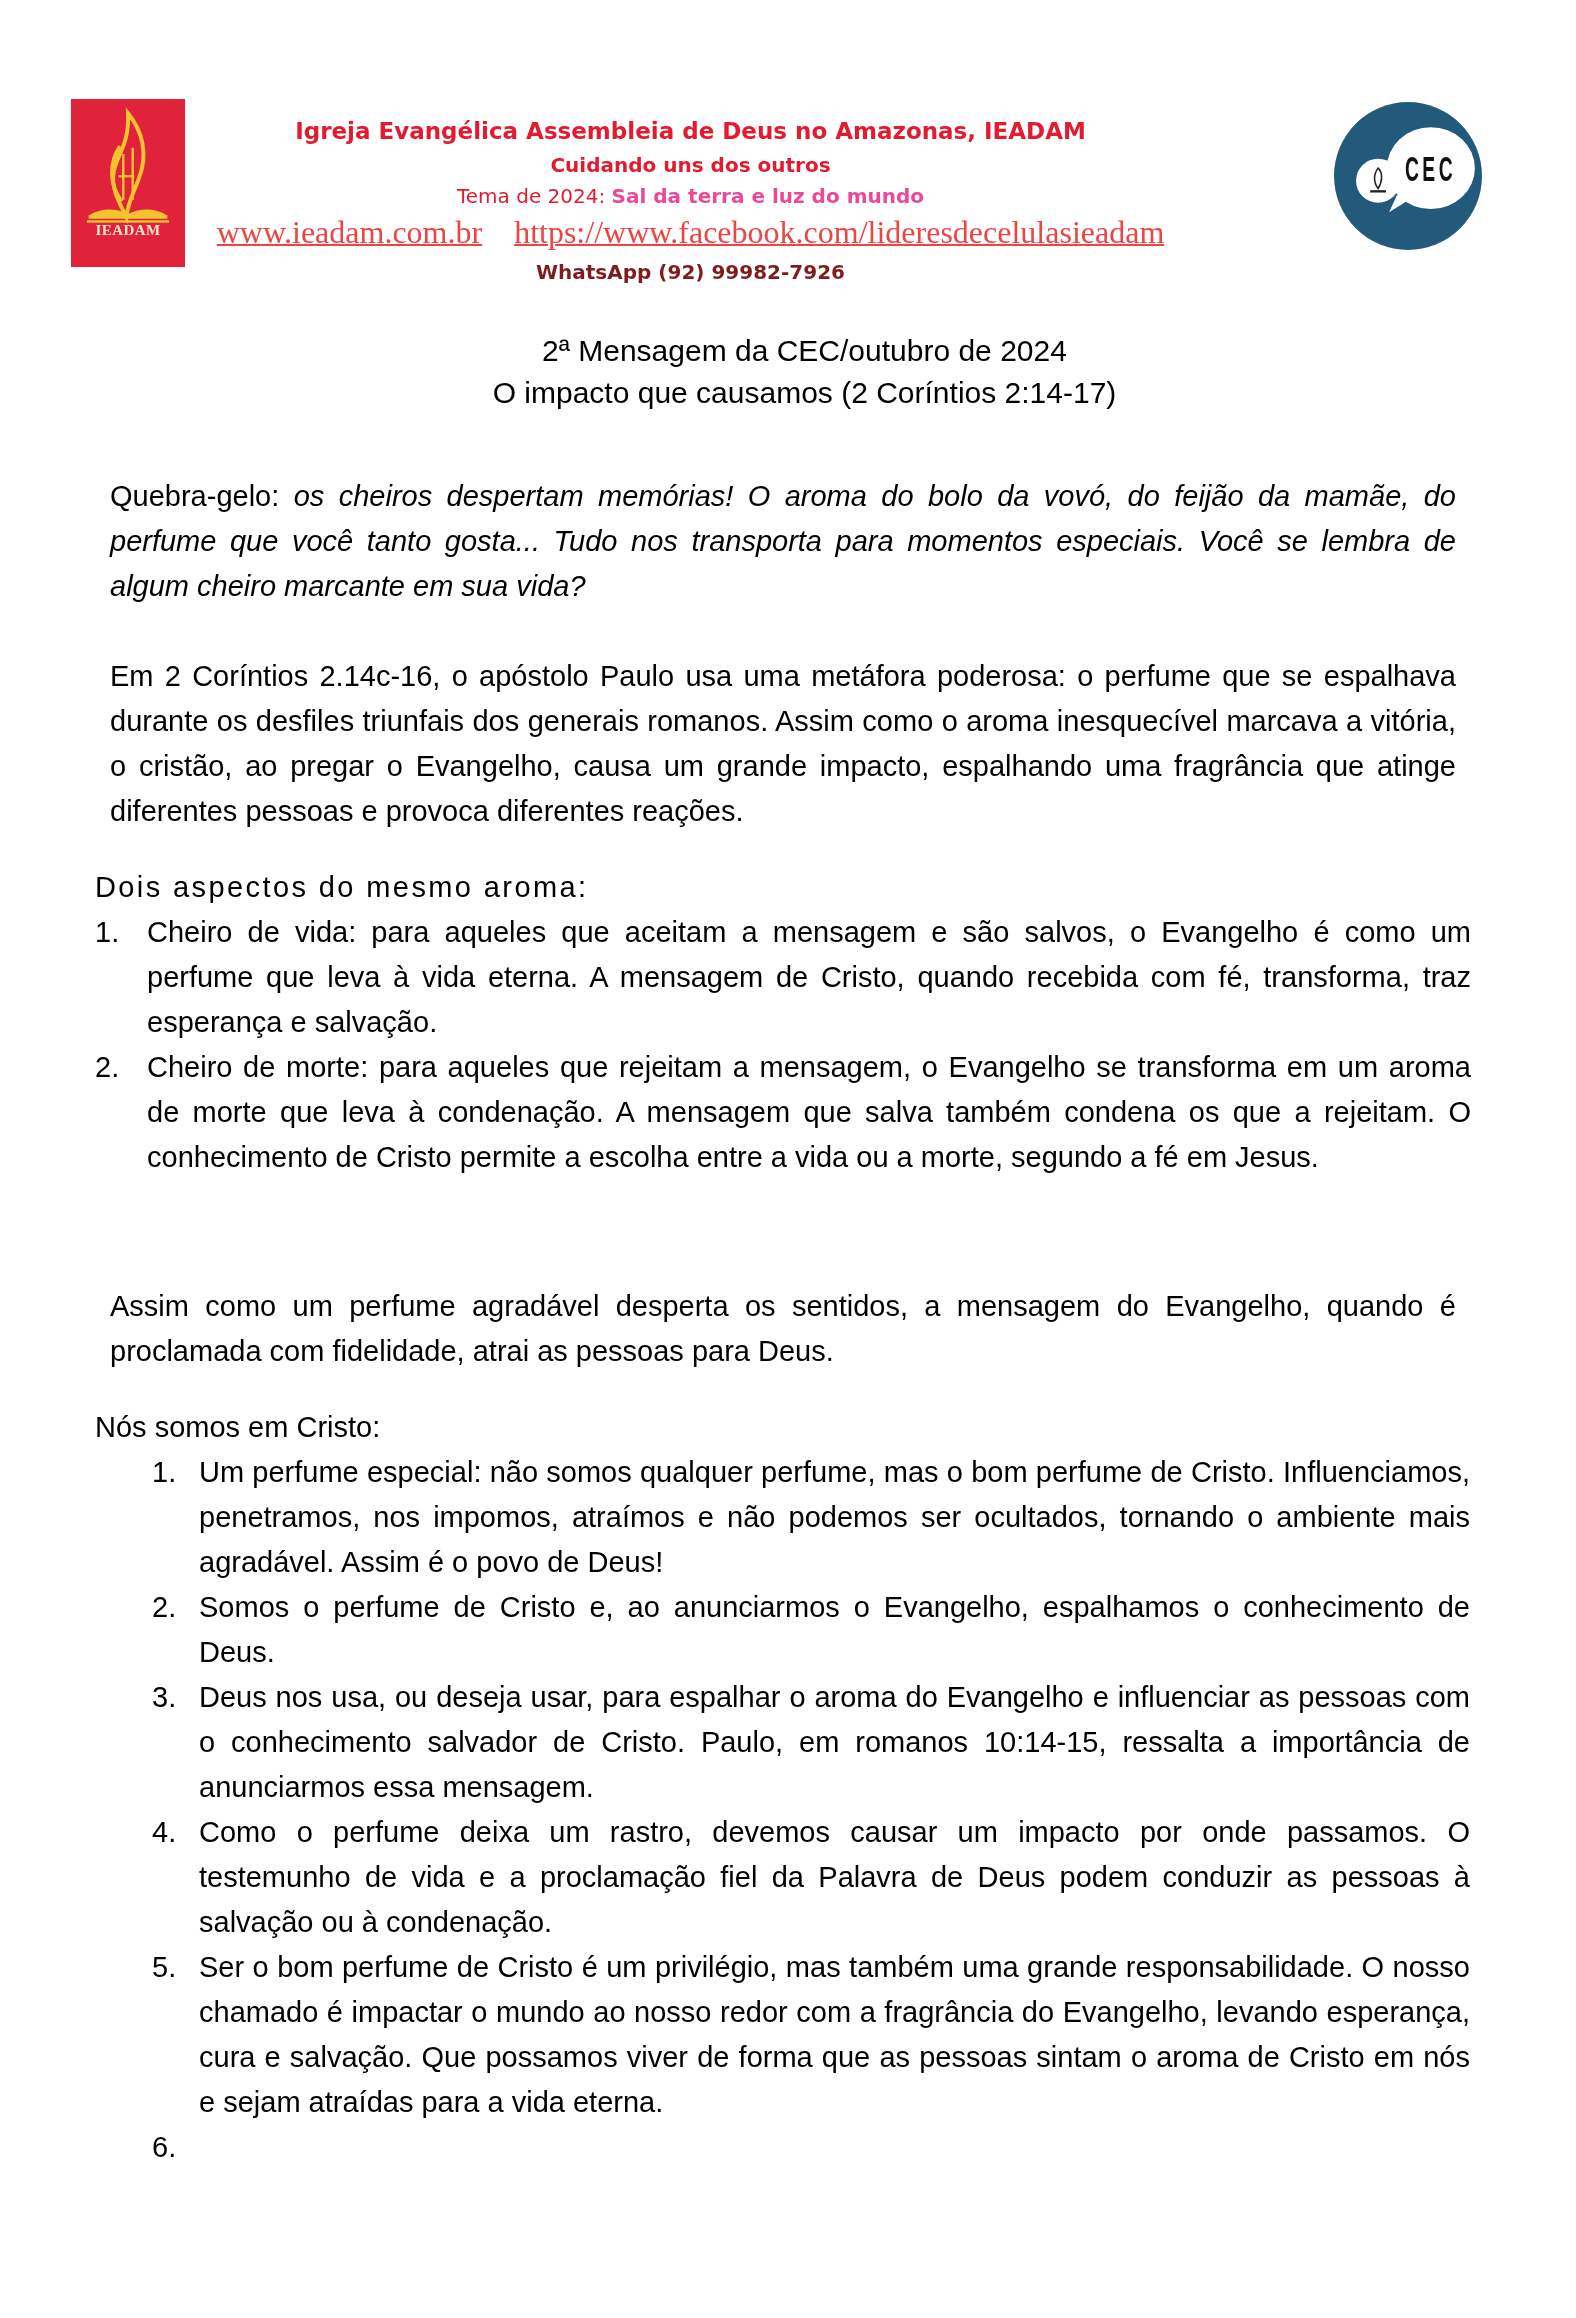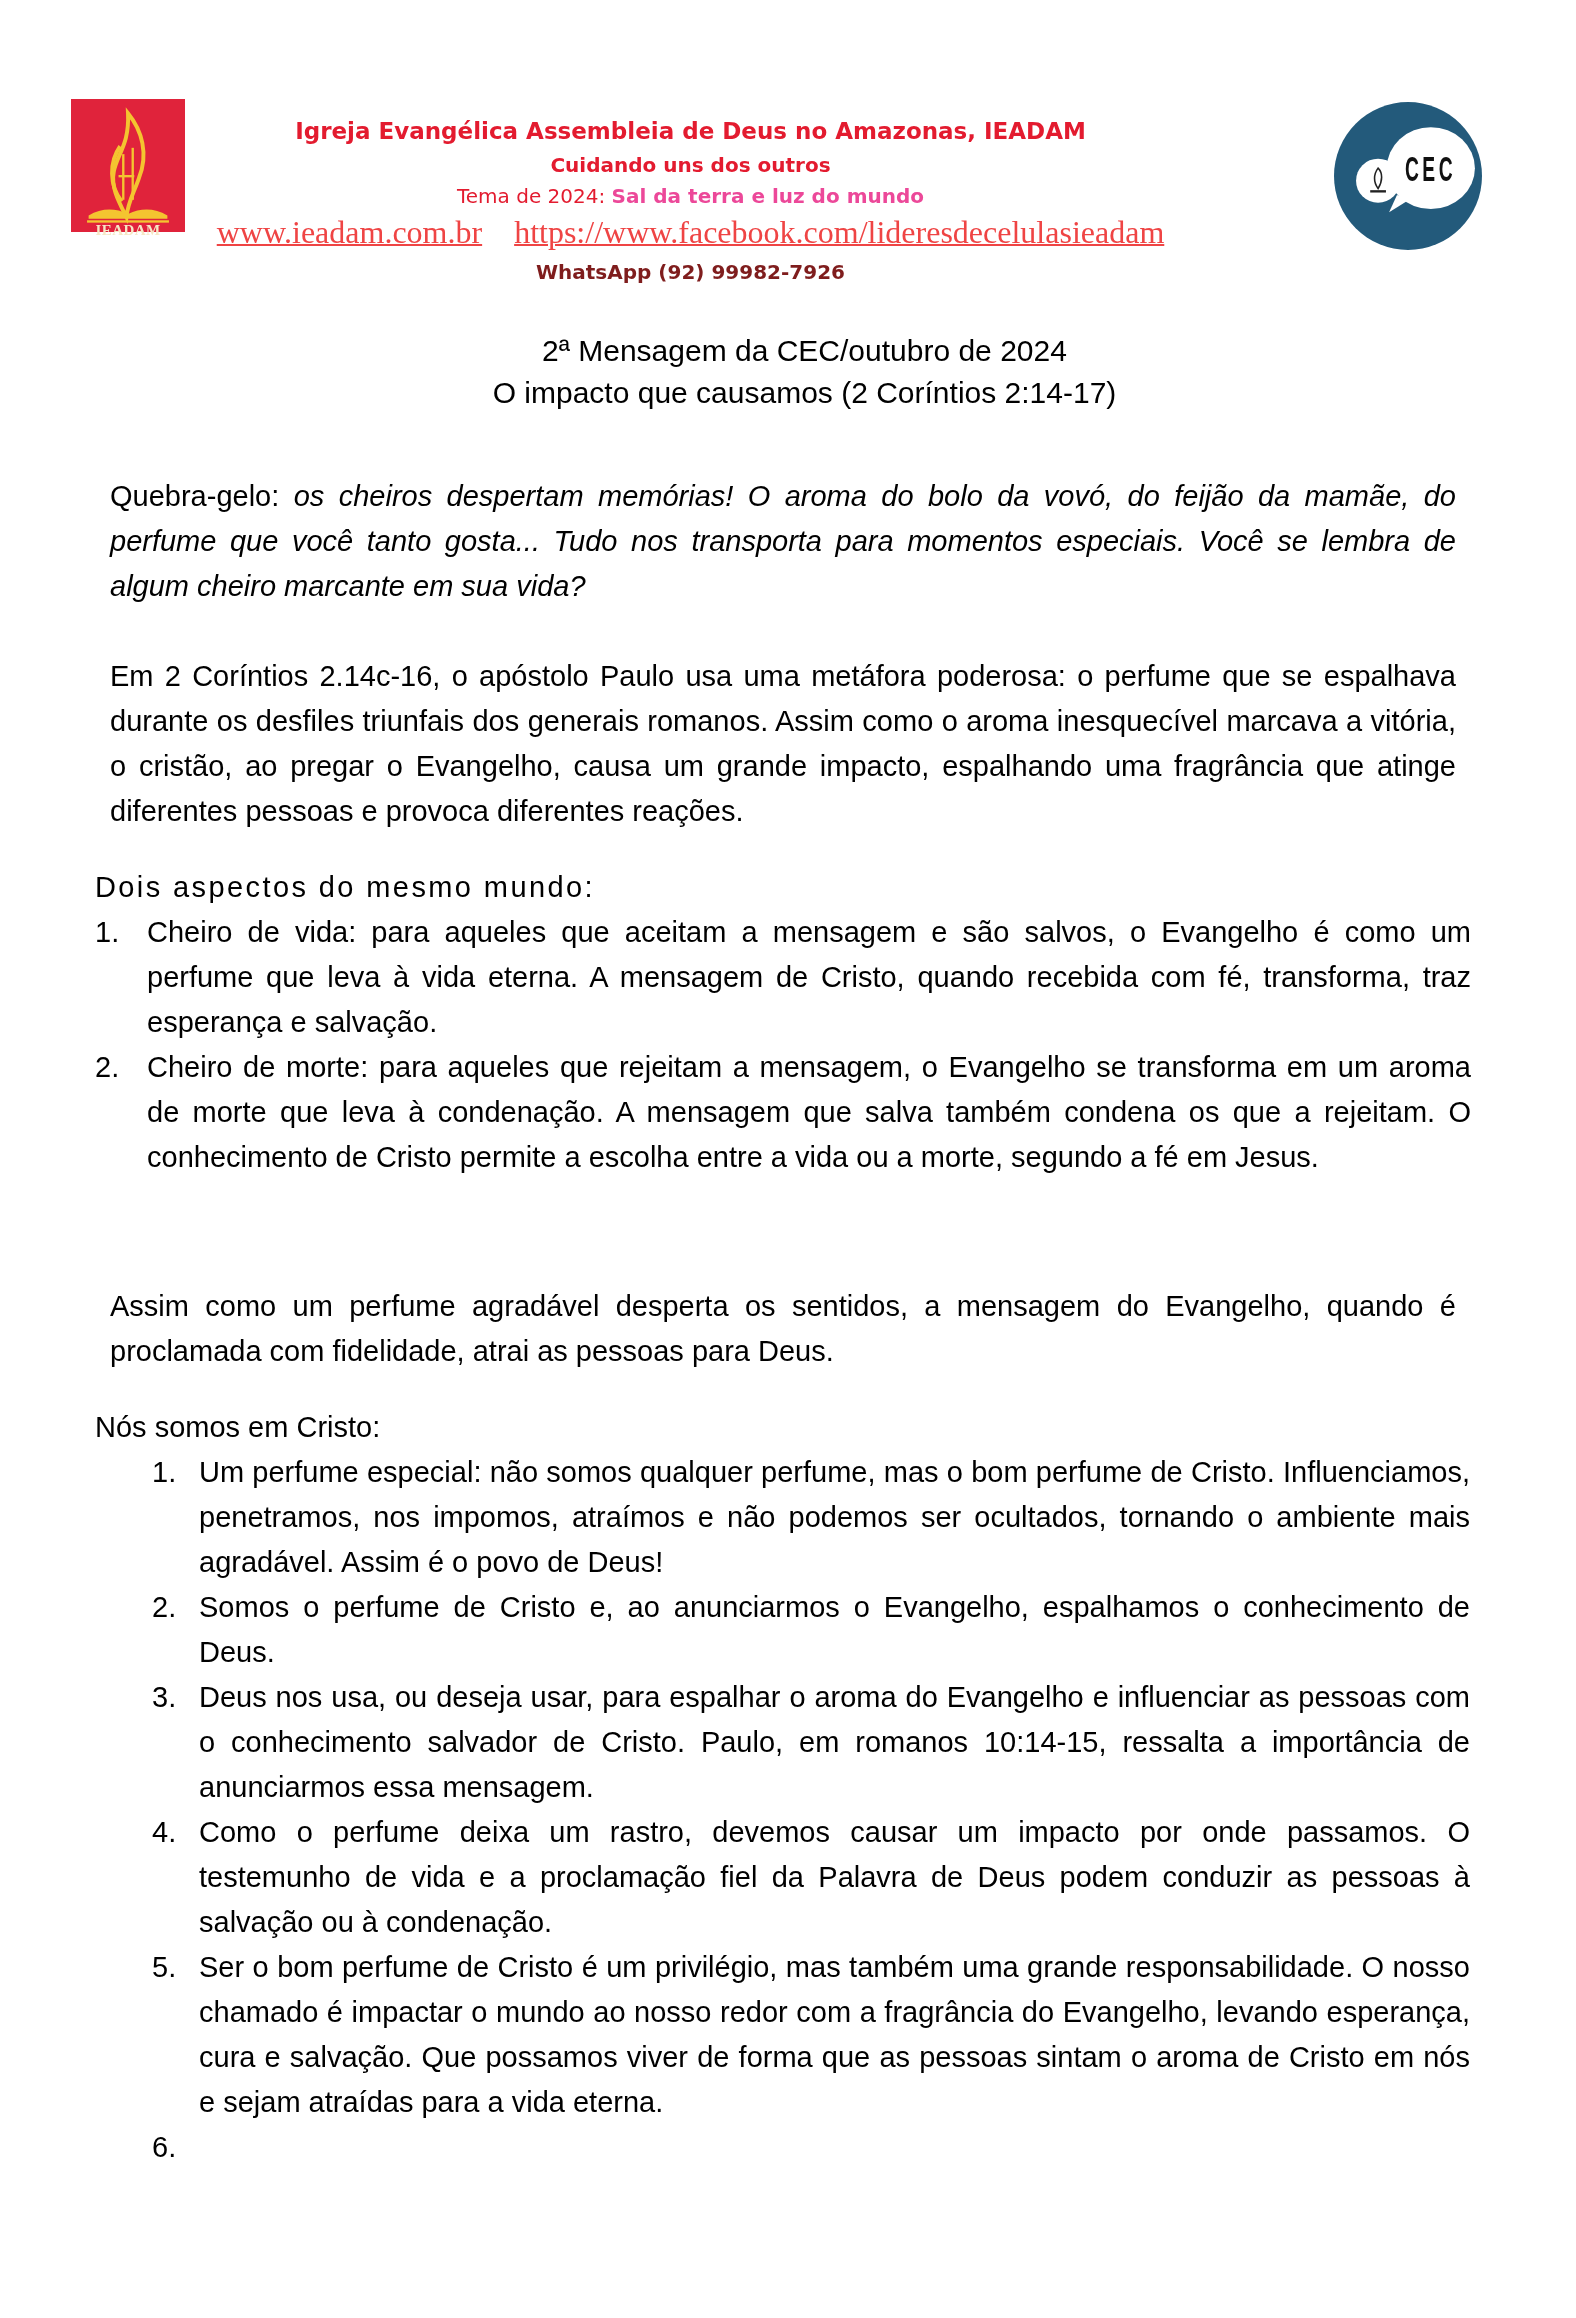--- a/index.html
+++ b/index.html
@@ -1,20 +1,20 @@
 <!DOCTYPE html>
 <html style="font-size:12.6px"><head>
 <meta charset="utf-8">
 <style>
   html, body { margin: 0; padding: 0; background: #ffffff; }
   body { width: 1577px; height: 2319px; position: relative; overflow: hidden;
          font-family: "DejaVu Sans", sans-serif; color: #000; }
 
   
-  .logo-ieadam { position: absolute; left: 71px; top: 99px; width: 114px; height: 133px;
+  .logo-ieadam { position: absolute; left: 71px; top: 99px; width: 114px; height: 168px;
                  background: #e0233b; }
   .logo-ieadam svg { position: absolute; left: 0; top: 0; }
   .logo-ieadam .logo-word { position: absolute; left: 0; width: 100%; top: 123px; text-align: center;
                  font-family: "Liberation Serif", serif; font-weight: bold; font-size: 15px;
                  color: #f6e7c5; letter-spacing: 0.4px; }
 
   .logo-cec { position: absolute; left: 1334px; top: 102px; width: 148px; height: 148px;
               border-radius: 50%; background: #235a7b; font-weight: bold; }
   .logo-cec svg { position: absolute; left: 0; top: 0; }
   .logo-cec .cec-word { position: absolute; left: 71px; top: 47px; font-family: "Liberation Sans Narrow", "Liberation Sans", sans-serif;
@@ -99,21 +99,21 @@
 <div class="title title2">O impacto que causamos (2 Coríntios 2:14-17)</div>
 
 <div class="body icebreaker">
   <p><span>Quebra-gelo: </span><span class="ib-text">os cheiros despertam memórias! O aroma do bolo da vovó, do feijão da mamãe, do perfume que você tanto gosta... Tudo nos transporta para momentos especiais. Você se lembra de algum cheiro marcante em sua vida?</span></p>
 </div>
 
 <div class="body para1">
   <p>Em 2 Coríntios 2.14c-16, o apóstolo Paulo usa uma metáfora poderosa: o perfume que se espalhava durante os desfiles triunfais dos generais romanos. Assim como o aroma inesquecível marcava a vitória, o cristão, ao pregar o Evangelho, causa um grande impacto, espalhando uma fragrância que atinge diferentes pessoas e provoca diferentes reações.</p>
 </div>
 
-<div class="aspects-heading">Dois aspectos do mesmo mundo:</div>
+<div class="aspects-heading">Dois aspectos do mesmo aroma:</div>
 
 <div class="body list1">
   <ol class="doc-list">
     <li><span class="num">1.</span><span>Cheiro de vida: para aqueles que aceitam a mensagem e são salvos, o Evangelho é como um perfume que leva à vida eterna. A mensagem de Cristo, quando recebida com fé, transforma, traz esperança e salvação.</span></li>
     <li><span class="num">2.</span><span>Cheiro de morte: para aqueles que rejeitam a mensagem, o Evangelho se transforma em um aroma de morte que leva à condenação. A mensagem que salva também condena os que a rejeitam. O conhecimento de Cristo permite a escolha entre a vida ou a morte, segundo a fé em Jesus.</span></li>
   </ol>
 </div>
 
 <div class="body para2">
   <p>Assim como um perfume agradável desperta os sentidos, a mensagem do Evangelho, quando é proclamada com fidelidade, atrai as pessoas para Deus.</p>

